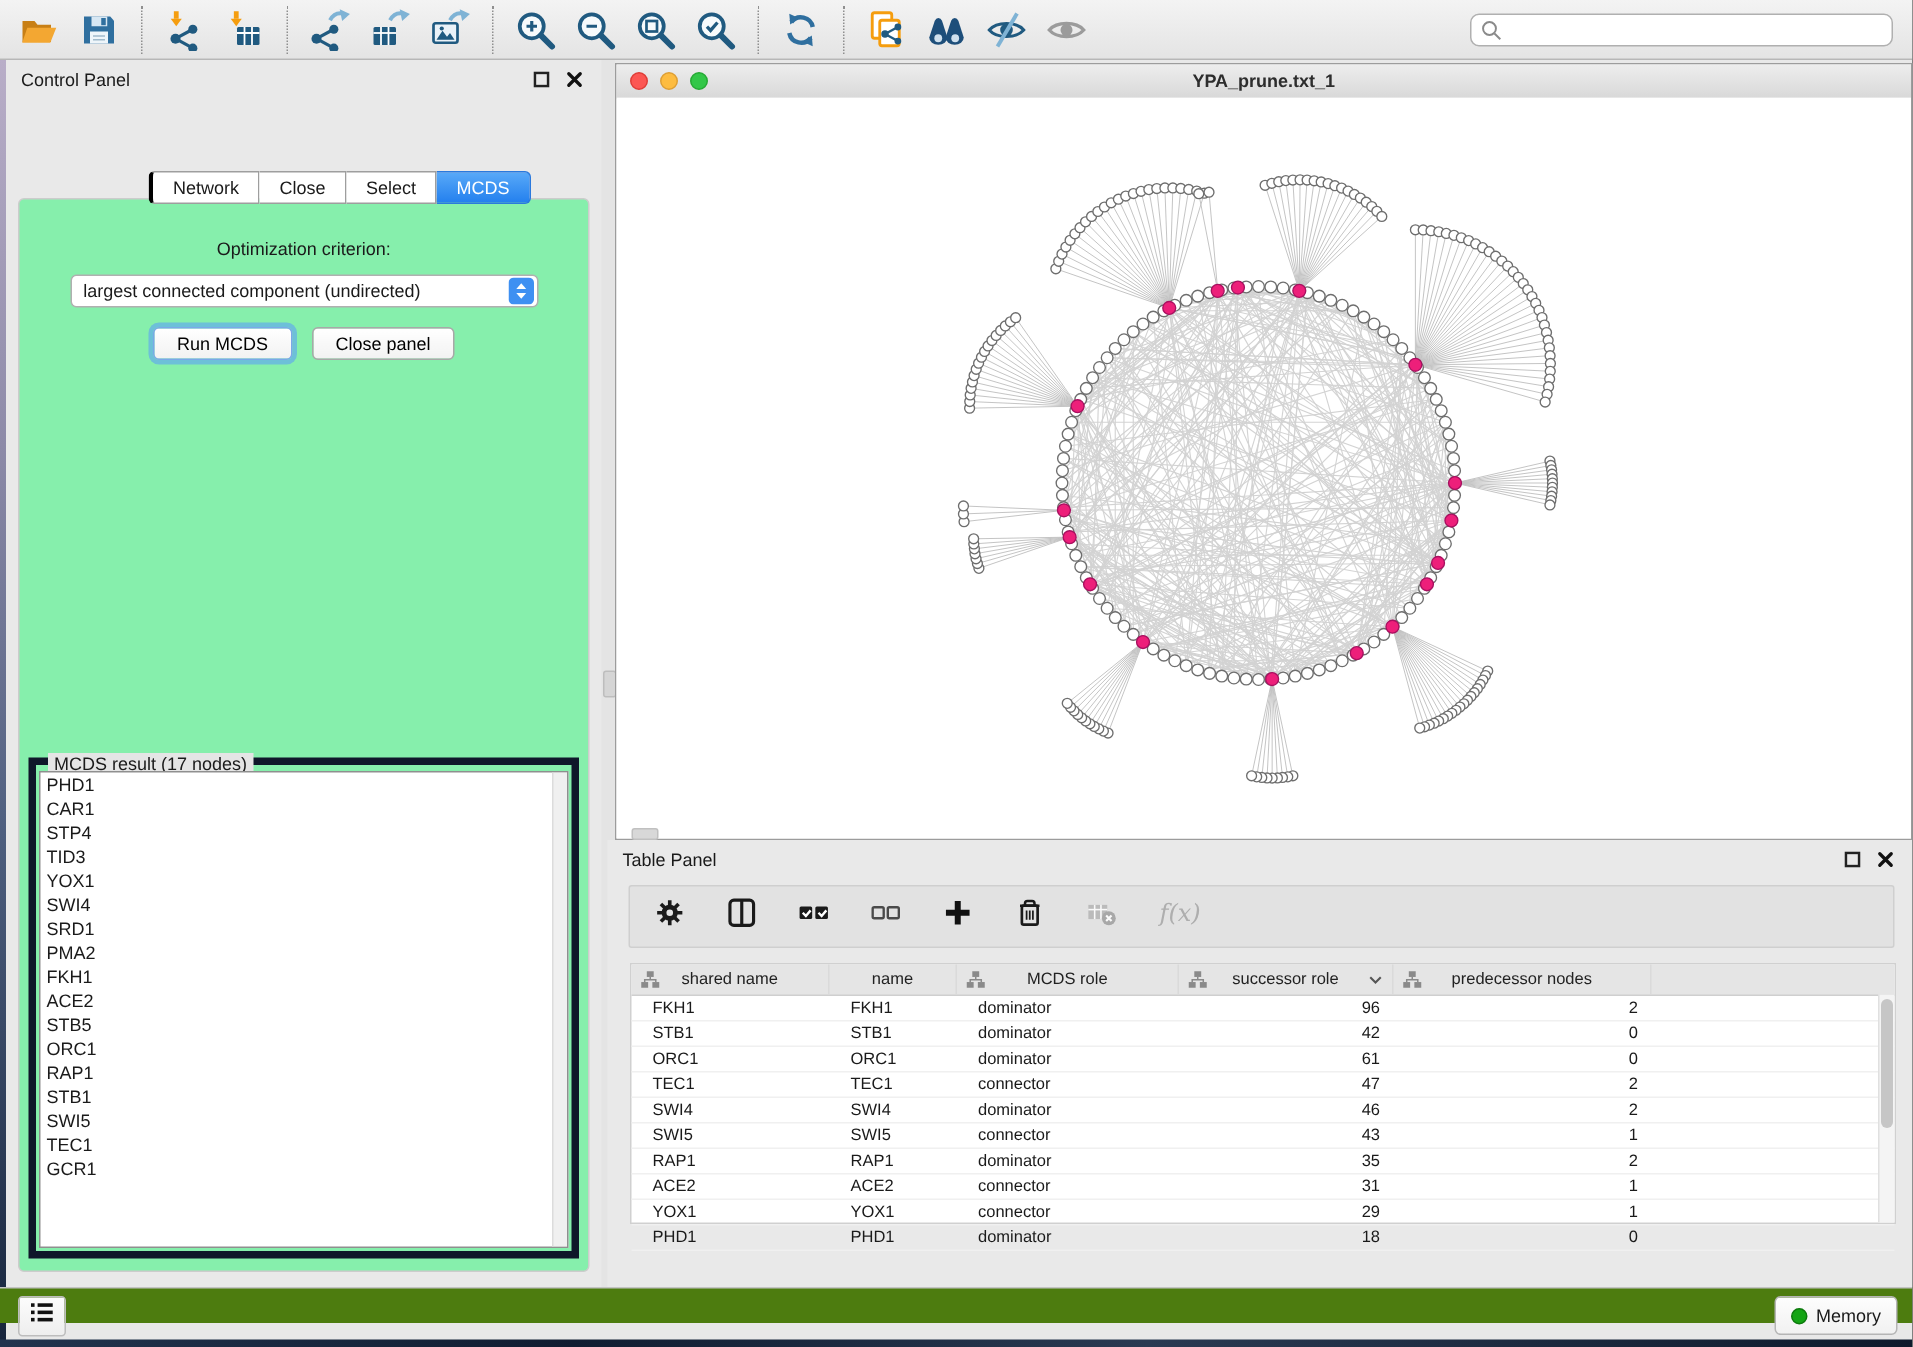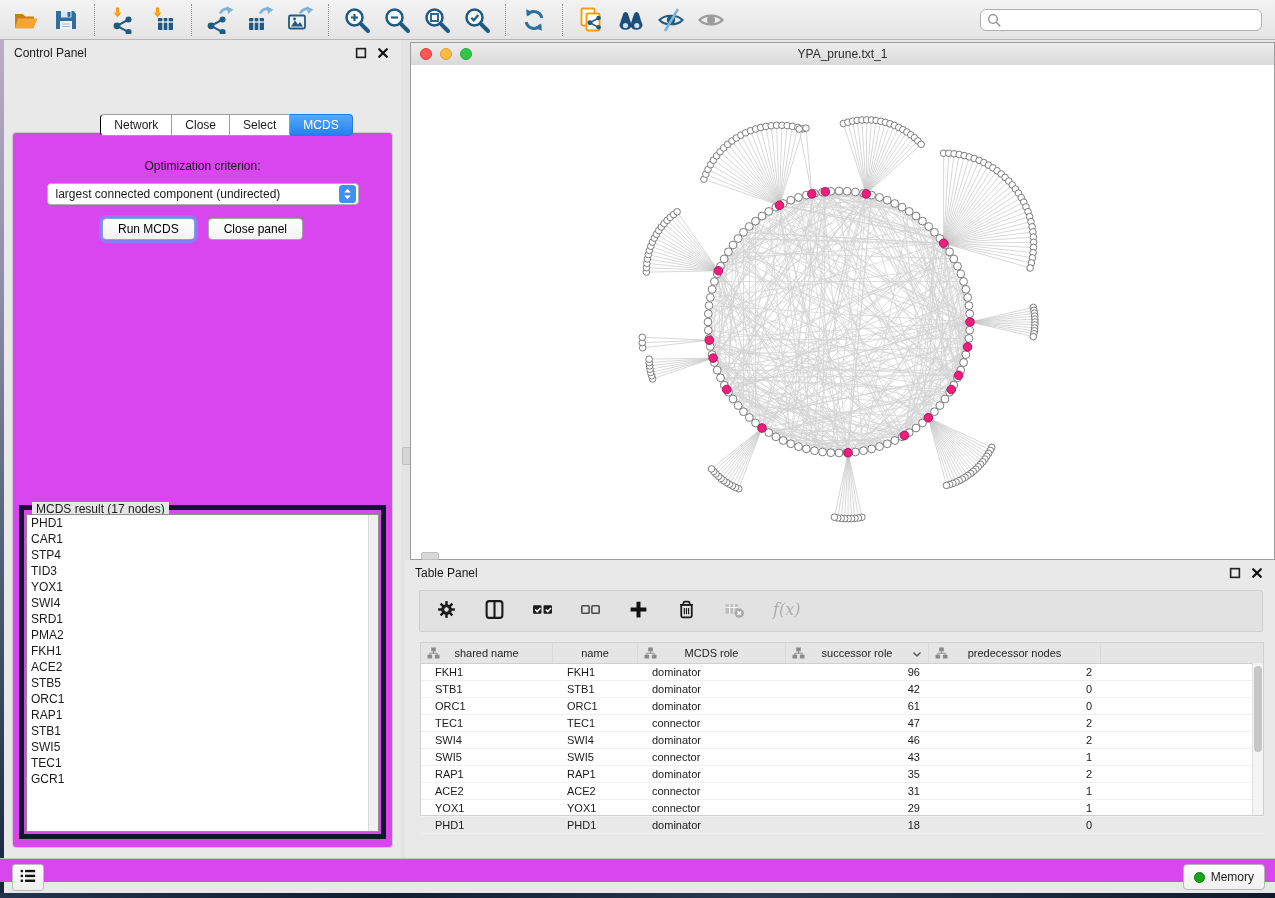--- a/index.html
+++ b/index.html
@@ -22,24 +22,24 @@
              background:linear-gradient(#b9aec8,#8d8aa8 30%,#4e5f7f 60%,#16243c);}
   .desk-bottom{position:absolute;left:0;top:893px;width:1275px;height:5px;
              background:linear-gradient(90deg,#22344e,#101d31 30%,#2a3a52 60%,#0e1a2c);}
   
   .control-panel{position:absolute;left:4px;top:40px;width:397px;height:818px;background:#e9e9e9;}
   .panel-head{height:26px;display:flex;align-items:center;padding:0 10px;font-size:12px;}
   .panel-head .sp{flex:1;}
   .mini-btn{width:16px;height:16px;display:flex;align-items:center;justify-content:center;margin-left:6px;cursor:pointer;}
   .cp-tabs{position:absolute;left:0;top:74px;width:100%;display:flex;justify-content:center;z-index:3;}
   .tab{font-size:12px;padding:3px 13px;background:#fff;border:1px solid #9e9e9e;border-left:none;cursor:pointer;}
-  .tab:first-child{border-left:1px solid #000000;border-radius:4px 0 0 4px;margin-left:48px;}
+  .tab:first-child{border-left:3px solid #000000;border-radius:4px 0 0 4px;margin-left:48px;}
   .tab:last-child{border-radius:0 4px 4px 0;}
   .tab.active{background:linear-gradient(#58a9f8,#2480ee);border-color:#2a79dd;color:#fff;}
-  .cp-box{position:absolute;left:8px;right:8px;top:92px;bottom:10px;background:#d946ef;
+  .cp-box{position:absolute;left:8px;right:8px;top:92px;bottom:10px;background:#86efac;
           border:1px solid #cccccc;border-radius:4px;}
   .opt-label{text-align:center;font-size:12px;margin-top:26px;}
   .dropdown{position:relative;width:312px;height:22px;margin:10px auto 0;background:#fff;border:1px solid #b0b0b0;
             border-radius:4px;display:flex;align-items:center;font-size:12px;padding-left:8px;box-sizing:border-box;cursor:pointer;}
   .dd-stepper{position:absolute;right:2px;top:1px;}
   .btn-row{display:flex;justify-content:center;gap:13px;margin-top:13px;}
   .pbtn{font-size:12px;font-family:inherit;background:linear-gradient(#ffffff,#f2f2f2);border:1px solid #a8a8a8;
         border-radius:4px;padding:3px 15px;cursor:pointer;}
   .pbtn.focused{box-shadow:0 0 0 3px rgba(94,160,245,.6);border-color:#7aa8e8;}
   .fieldset{position:absolute;left:6px;right:6px;top:372px;bottom:8px;border:5px solid #0f172a;}
@@ -50,21 +50,21 @@
   
   .v-split{position:absolute;left:401px;top:40px;width:9px;height:818px;background:#e4e4e4;}
   .v-grip{position:absolute;left:1px;top:407px;width:7px;height:16px;background:#d5d5d5;border:1px solid #bdbdbd;border-radius:2px;}
   
   .net-win{position:absolute;left:410px;top:42px;width:865px;height:518px;border:1px solid #9c9c9c;
            box-sizing:border-box;background:#fff;}
   .net-title{height:22px;background:linear-gradient(#ededed,#d9d9d9);border-bottom:1px solid #b2b2b2;
              display:flex;align-items:center;position:relative;}
   .lights{display:flex;gap:8px;margin-left:9px;}
   .light{width:12px;height:12px;border-radius:50%;box-sizing:border-box;cursor:pointer;}
-  .net-title .t{position:absolute;left:0;right:0;text-align:center;font-size:12px;font-weight:400;color:#2d2d2d;}
+  .net-title .t{position:absolute;left:0;right:0;text-align:center;font-size:12px;font-weight:700;color:#2d2d2d;}
   .net-canvas{position:absolute;left:0;top:22px;right:0;bottom:0;background:#fff;}
   .net-canvas svg{position:absolute;left:0;top:0;}
   .h-grip{position:absolute;left:421px;top:552px;width:16px;height:6px;background:#d8d8d8;border:1px solid #c0c0c0;border-radius:2px;z-index:4;}
   
   .table-panel{position:absolute;left:405px;top:560px;width:870px;height:298px;background:#e9e9e9;}
   .tp-toolbar{position:absolute;left:14px;right:12px;top:30px;height:42px;background:#e2e2e2;
               border:1px solid #cfcfcf;border-radius:2px;display:flex;align-items:center;gap:27px;padding-left:16px;box-sizing:border-box;}
   .tp-btn{display:flex;align-items:center;justify-content:center;cursor:pointer;}
   .tp-btn.dis{opacity:.85;cursor:default;}
   .tbl{position:absolute;left:15px;right:11px;top:82px;bottom:42px;background:#fff;border:1px solid #d0d0d0;box-sizing:border-box;}
@@ -74,21 +74,21 @@
   .th .hic{position:absolute;left:6px;top:4px;}
   .th .chev{position:absolute;right:6px;top:6px;}
   .tbl-body .tr{display:flex;height:16px;border-bottom:1px solid #f0f0f0;cursor:default;}
   .td{font-size:11px;line-height:16px;box-sizing:border-box;white-space:nowrap;overflow:hidden;}
   .td.l{text-align:left;padding-left:14px;}
   .td.r{text-align:right;padding-right:9px;}
   .tbl-scroll{position:absolute;right:0;top:20px;bottom:0;width:10px;background:#f4f4f4;border-left:1px solid #e0e0e0;}
   .tbl-thumb{position:absolute;left:1px;right:1px;top:3px;height:86px;background:#c6c6c6;border-radius:4px;}
   .tp-tabs{position:absolute;left:0;right:0;bottom:8px;display:flex;justify-content:center;}
   
-  .status{position:absolute;left:0;top:858px;width:1275px;height:24px;background:#d946ef;border-top:1px solid #c4c4c4;box-sizing:border-box;}
+  .status{position:absolute;left:0;top:858px;width:1275px;height:24px;background:#4d7c0f;border-top:1px solid #c4c4c4;box-sizing:border-box;}
   .menu-btn{position:absolute;left:12px;top:5px;width:30px;height:25px;background:linear-gradient(#fcfcfc,#eeeeee);
             border:1px solid #bdbdbd;border-radius:3px;display:flex;align-items:center;justify-content:center;cursor:pointer;}
   .mem-btn{position:absolute;right:10px;top:5px;height:24px;background:linear-gradient(#fdfdfd,#f1f1f1);
            border:1px solid #b5b5b5;border-radius:4px;display:flex;align-items:center;gap:6px;padding:0 10px;font-size:12px;cursor:pointer;}
   .mem-dot{width:11px;height:11px;border-radius:50%;background:#14a514;border:1px solid #0c7a0c;box-sizing:border-box;}
 </style>
 </head>
 <body>
 
 <div id="screen">

